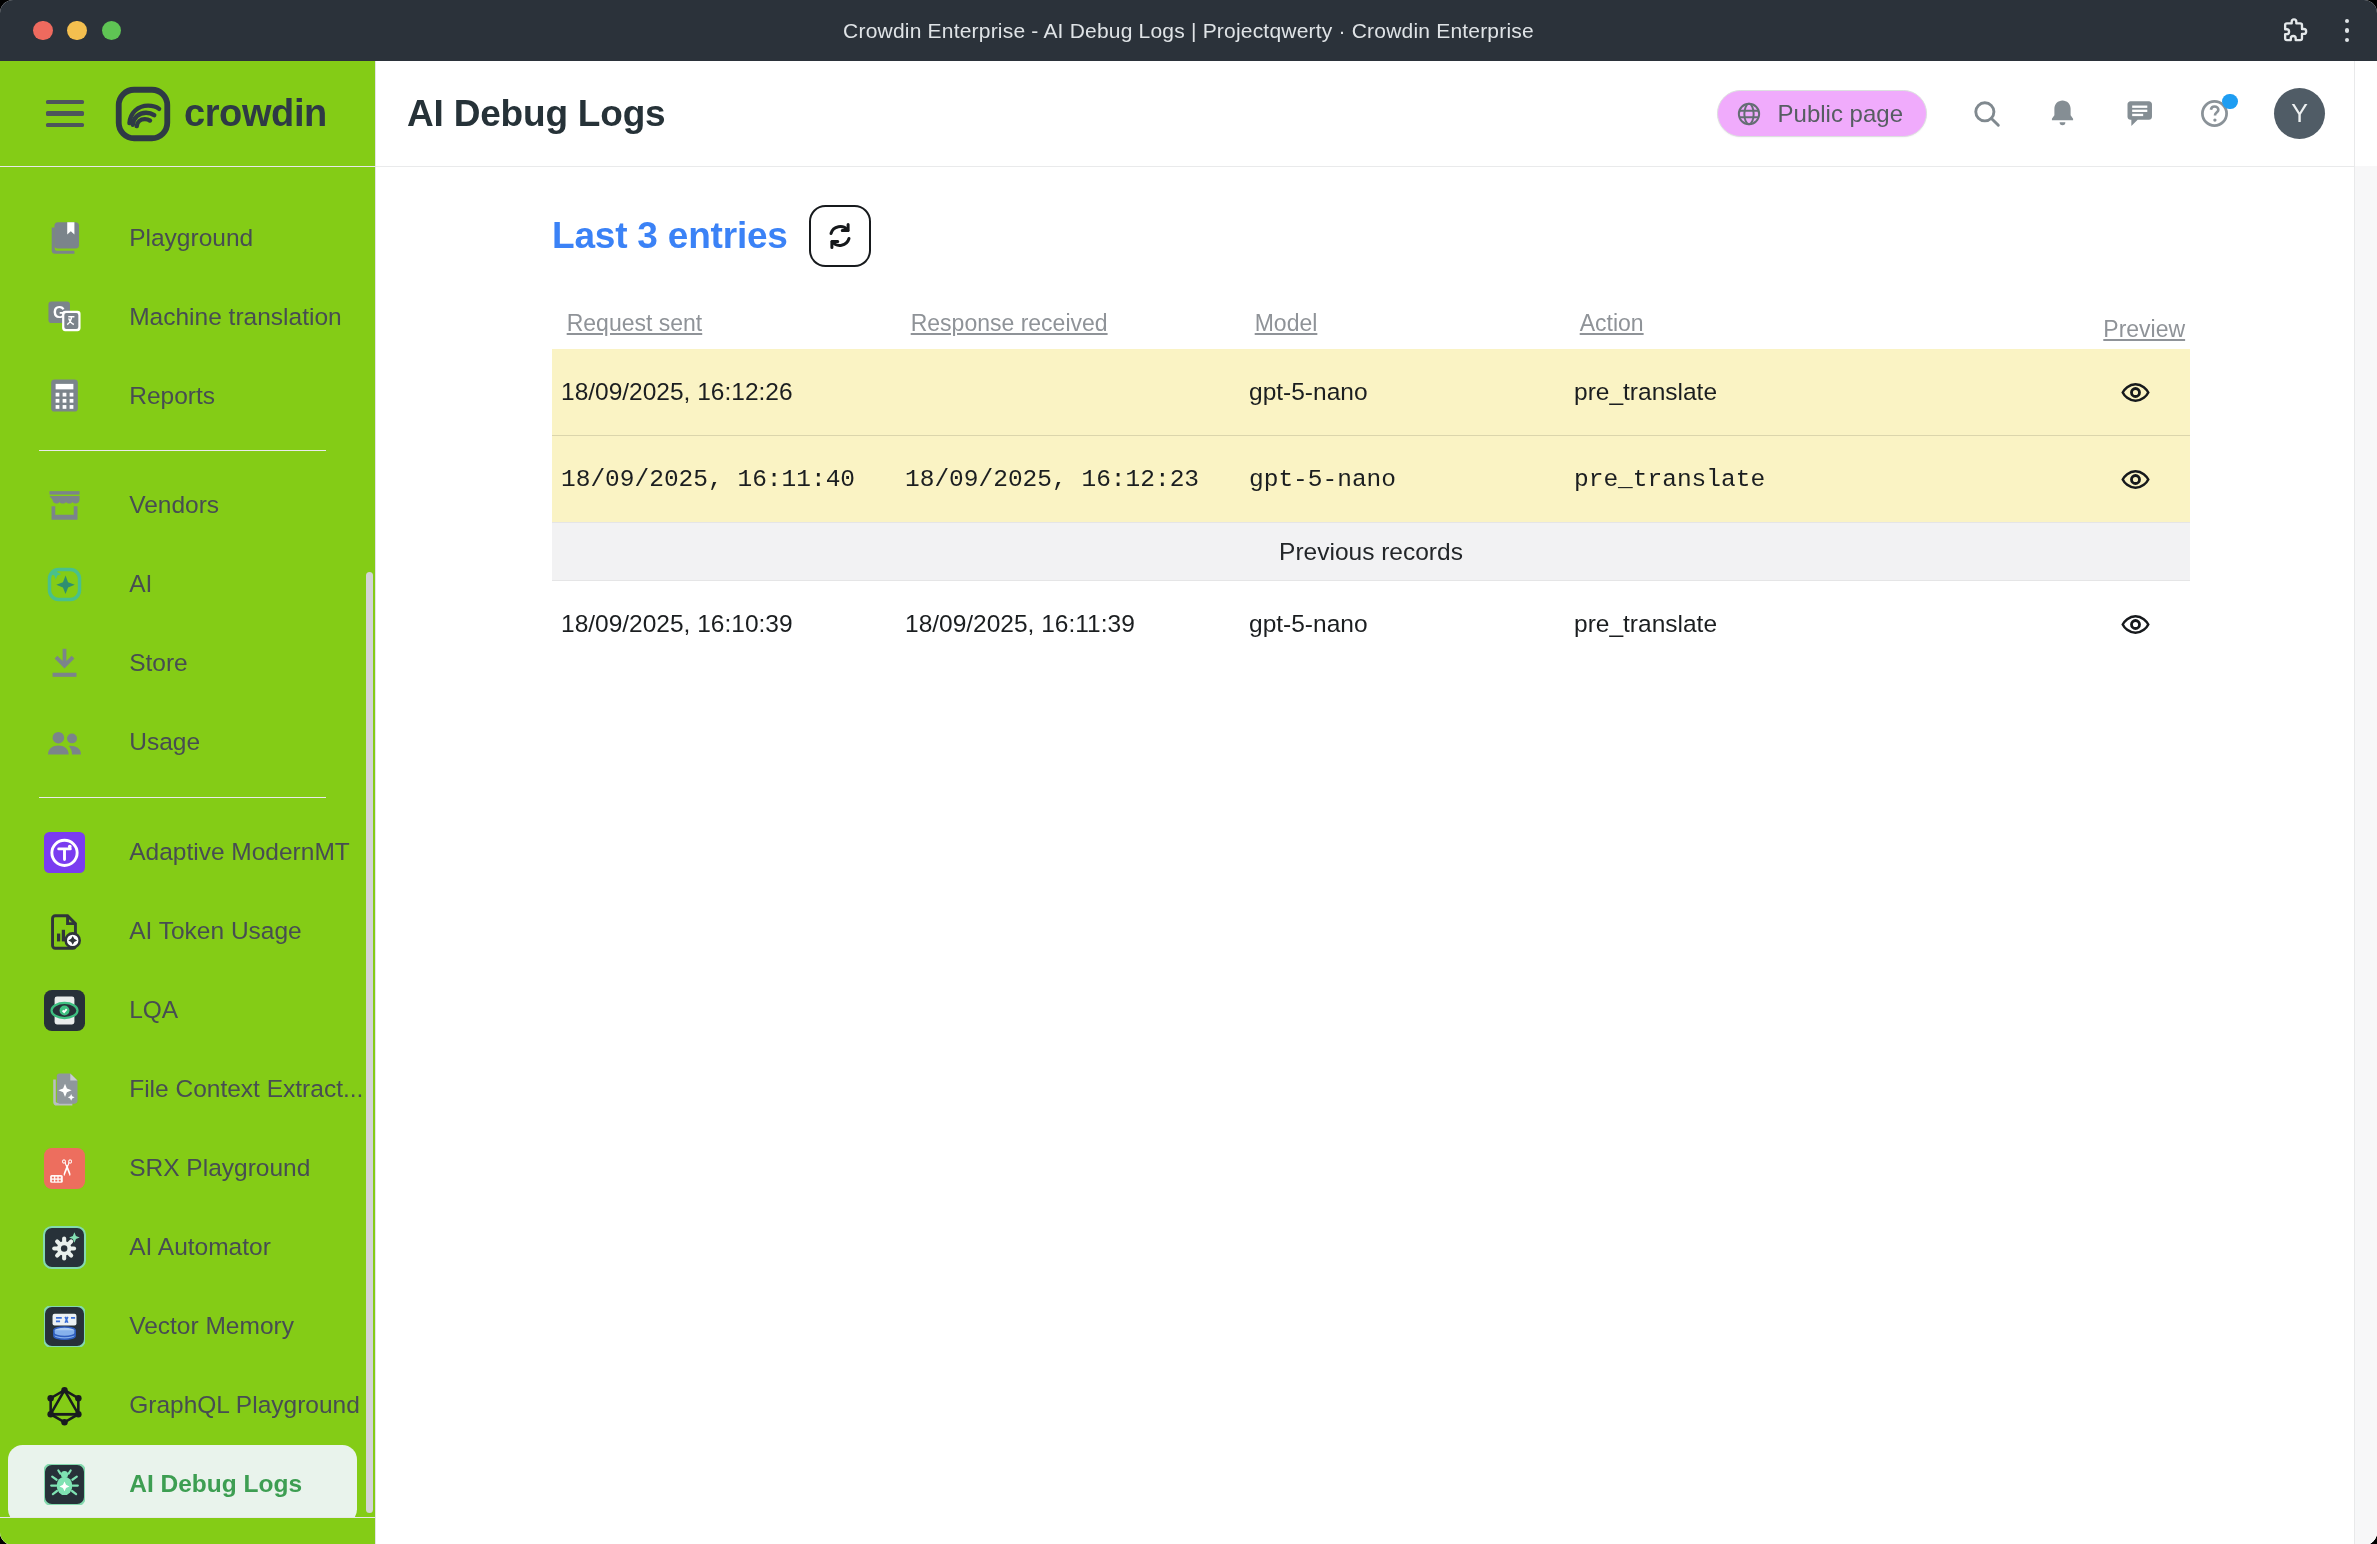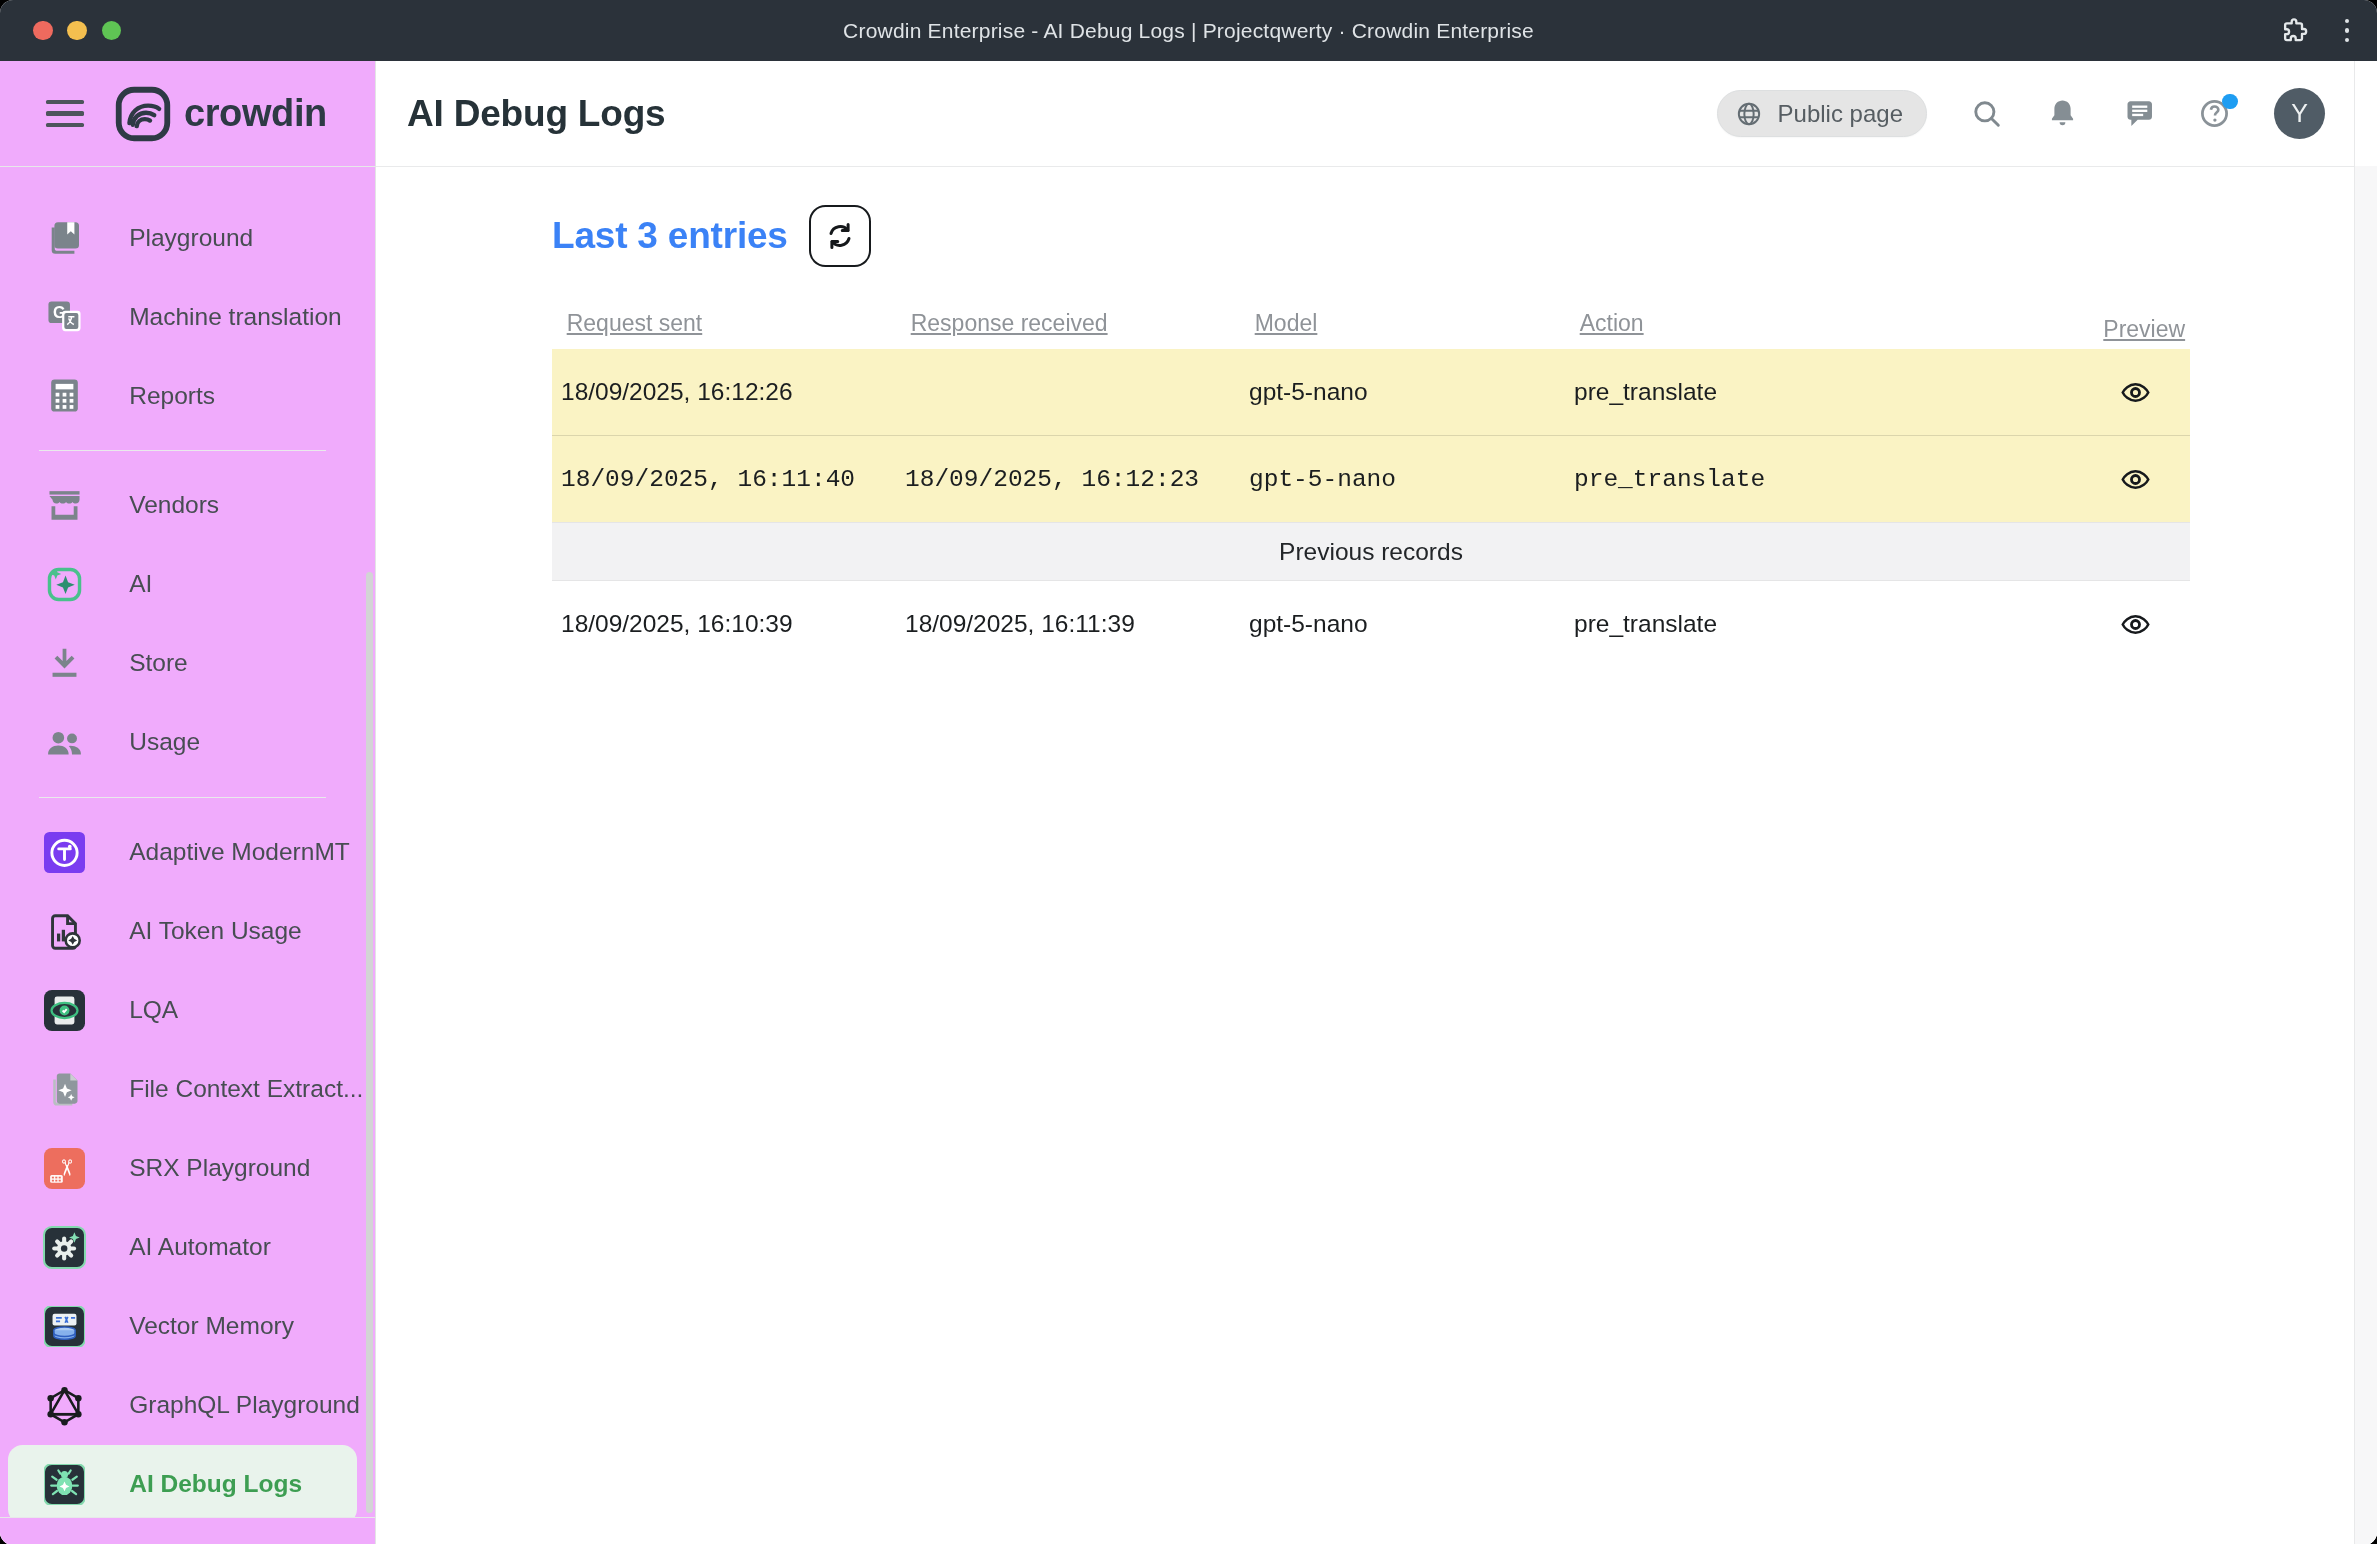--- a/index.html
+++ b/index.html
@@ -13,21 +13,21 @@
   .light{width:19.6px;height:19.6px;border-radius:50%;}
   .titlebar-title{color:#dfe3e6;font-size:21px;letter-spacing:0.2px;}
   .titlebar-right{position:absolute;right:19.6px;top:0;height:61px;display:flex;align-items:center;gap:28px;}
   .tb-icon{width:29.5px;height:29.5px;display:flex;align-items:center;justify-content:center;}
   .kebab{display:flex;flex-direction:column;gap:5.7px;padding:0 8.2px;}
   .kebab span{width:4.1px;height:4.1px;border-radius:50%;background:#dfe3e6;display:block;}
   
   .app{flex:1;display:flex;min-height:0;background:#fff;}
   
   .sidebar{width:375px;flex:0 0 auto;border-right:1.6px solid #e3e4e5;display:flex;flex-direction:column;
-    position:relative;background:#f0abfc;}
+    position:relative;background:#84cc16;}
   .sidebar-top{height:105px;border-bottom:1.6px solid #e7e8e9;display:flex;align-items:center;flex:0 0 auto;}
   .hamburger{margin-left:46px;display:flex;flex-direction:column;gap:7.4px;cursor:pointer;}
   .hamburger span{display:block;width:38px;height:4.1px;background:#4d555b;border-radius:1.6px;}
   .logo{display:flex;align-items:center;margin-left:31px;gap:13px;cursor:pointer;}
   .logo-mark{width:56px;height:56px;}
   .logo-word{font-size:38px;font-weight:700;color:#2e3a45;letter-spacing:-0.4px;}
   .nav{flex:1;padding-top:31px;overflow:hidden;}
   .nav-item{height:79px;margin:0 18px 0 8.2px;border-radius:14.7px;display:flex;align-items:center;
     padding-left:36px;cursor:pointer;}
   .nav-item .nav-ic{width:41px;height:41px;flex:0 0 auto;display:flex;align-items:center;justify-content:center;}
@@ -41,21 +41,21 @@
   .sidebar-bottom{height:27px;border-top:1.6px solid #e7e8e9;flex:0 0 auto;}
   
   .main{flex:1;display:flex;flex-direction:column;position:relative;min-width:0;background:#fff;}
   .scroll-gutter{position:absolute;top:0;right:0;bottom:0;width:22px;border-left:1.6px solid #e8e9ea;
     background:linear-gradient(to bottom,#ffffff 0,#ffffff 105px,#f7f7f8 105px);}
   .main-header{height:105px;border-bottom:1.6px solid #e9eaeb;display:flex;align-items:center;
     padding:0 52px 0 31px;flex:0 0 auto;}
   .page-title{font-size:37px;font-weight:600;color:#263238;letter-spacing:-0.2px;}
   .header-actions{margin-left:auto;display:flex;align-items:center;gap:43px;}
   .public-page{display:flex;align-items:center;gap:15px;height:47px;padding:0 23px 0 16.4px;
-    border:1.6px solid #dddfe0;border-radius:24.5px;background:#e5e5e5;cursor:pointer;
+    border:1.6px solid #dddfe0;border-radius:24.5px;background:#f0abfc;cursor:pointer;
     box-shadow:0 0.8px 1.6px rgba(0,0,0,.04);}
   .public-page svg{width:28px;height:28px;}
   .public-page .pp-label{font-size:24px;color:#565d62;}
   .hdr-icon{width:33px;height:33px;display:flex;align-items:center;justify-content:center;cursor:pointer;}
   .hdr-icon svg{width:33px;height:33px;}
   .help-wrap{position:relative;cursor:pointer;}
   .help-dot{position:absolute;top:-3.3px;right:-6.5px;width:15.5px;height:15.5px;border-radius:50%;}
   .avatar{width:51px;height:51px;border-radius:50%;background:#505c66;color:#eef1f2;display:flex;
     align-items:center;justify-content:center;font-size:25px;font-weight:500;cursor:pointer;}
   

